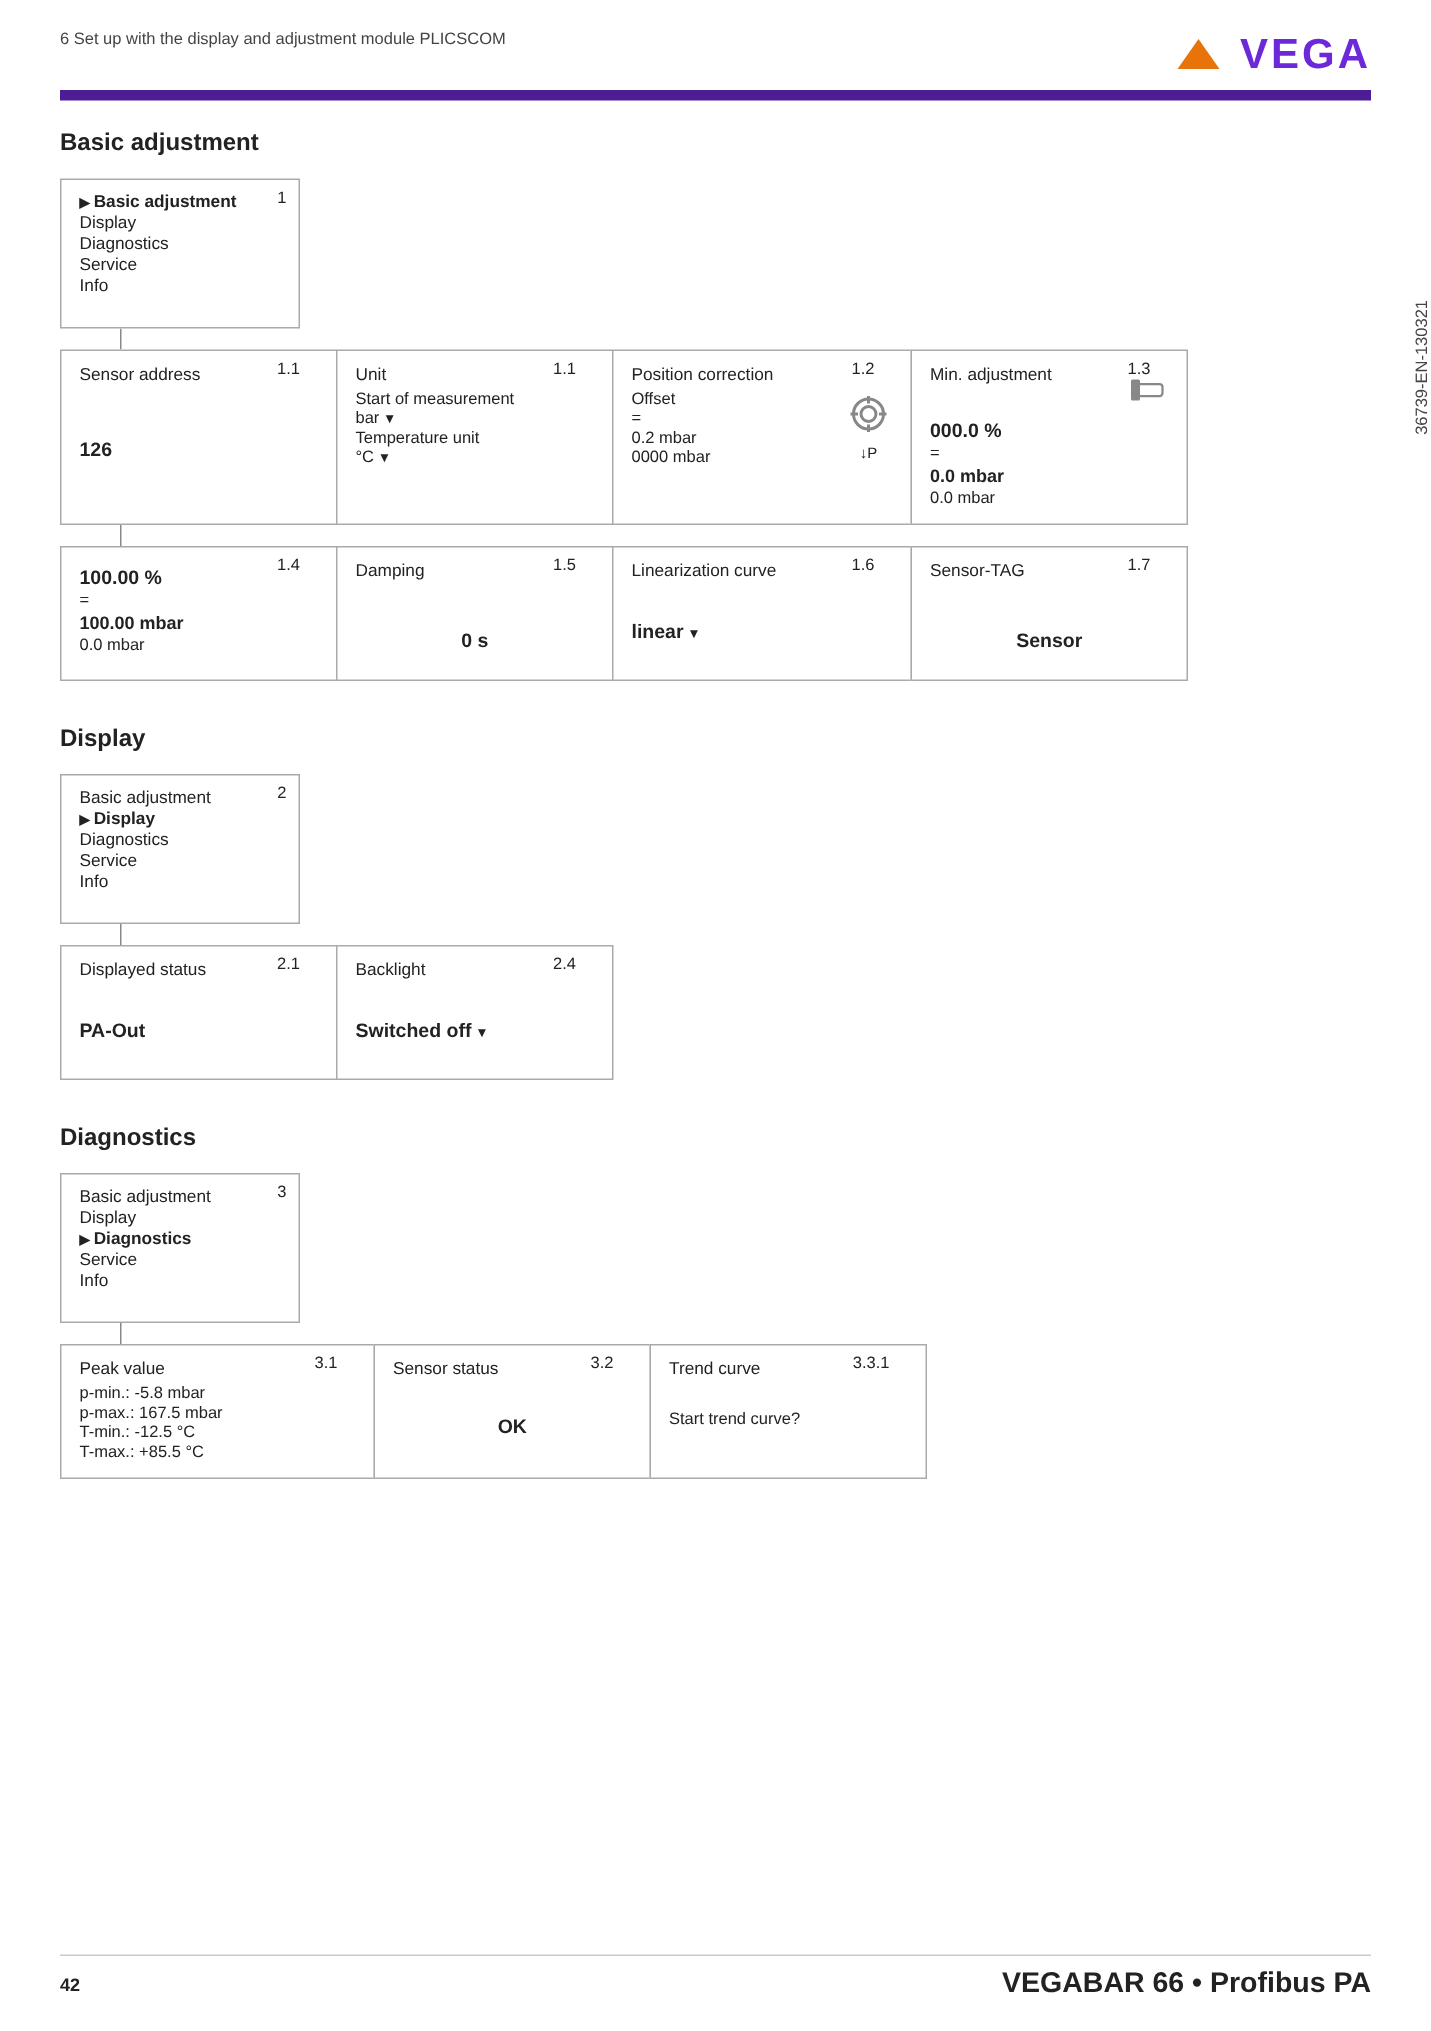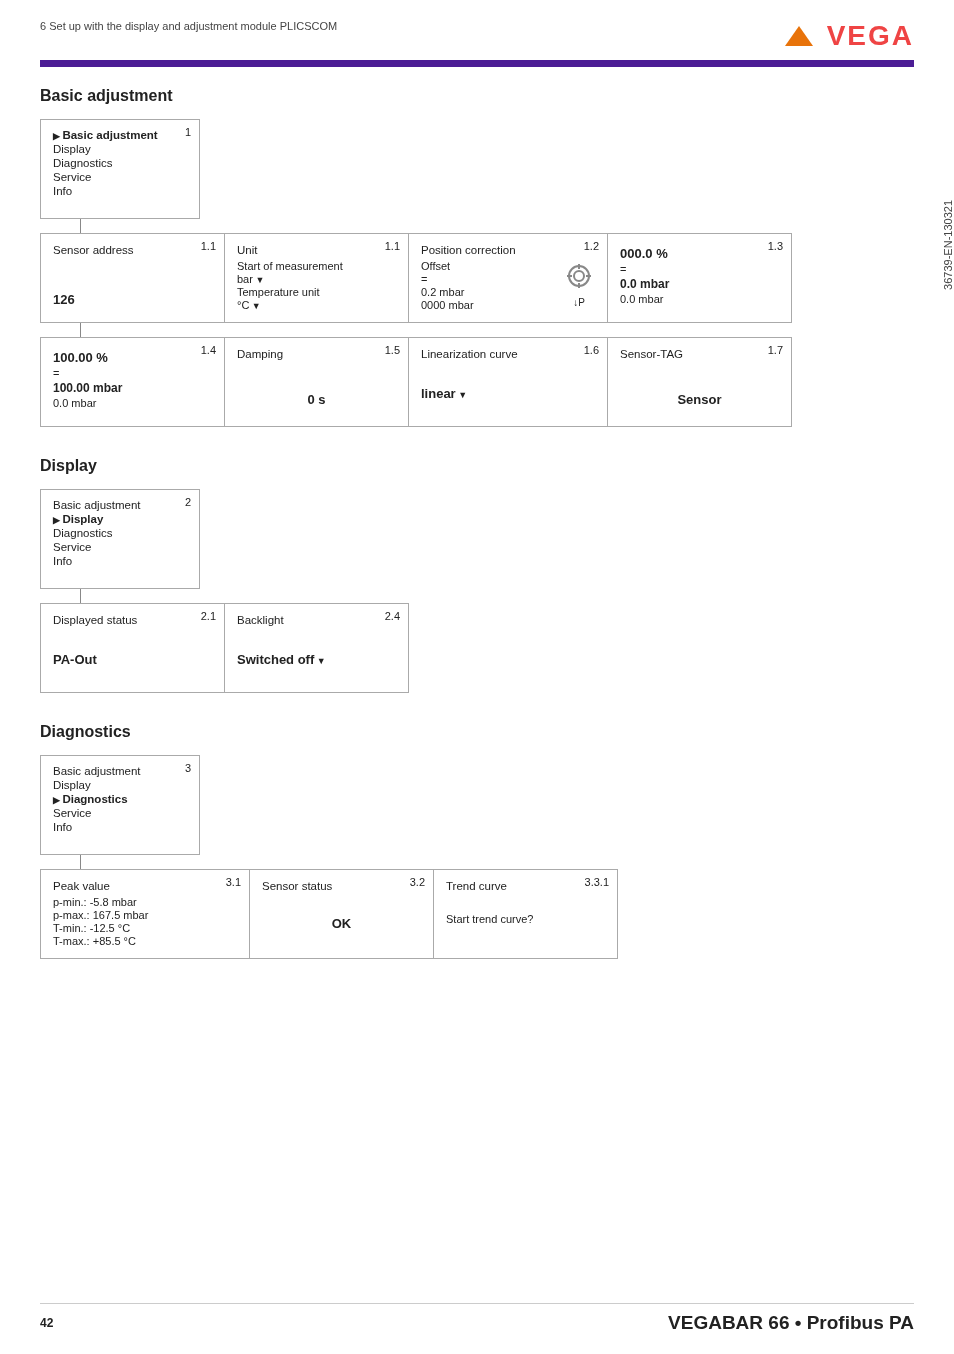--- a/index.html
+++ b/index.html
@@ -26,21 +26,21 @@
       padding-bottom: 8px;
       margin-bottom: 20px;
     }
     .header-text {
       font-size: 11px;
       color: #444;
     }
     .vega-logo {
       font-size: 28px;
       font-weight: bold;
-      color: #ef4444;
+      color: #6d28d9;
       letter-spacing: 2px;
     }
     .vega-logo-triangle {
       display: inline-block;
       width: 0;
       height: 0;
       border-left: 14px solid transparent;
       border-right: 14px solid transparent;
       border-bottom: 20px solid #e8730a;
       margin-right: 4px;
@@ -94,21 +94,21 @@
       display: inline-block;
       vertical-align: top;
       background: #fff;
       position: relative;
       min-width: 160px;
       min-height: 90px;
     }
     .info-card .card-number {
       position: absolute;
       top: 6px;
-      right: 8px;
+      right: 24px;
       font-size: 11px;
     }
     .info-card .card-title {
       font-size: 11.5px;
       margin-bottom: 4px;
     }
     .info-card .card-value {
       font-size: 13px;
       font-weight: bold;
       margin: 2px 0;
@@ -237,20 +237,29 @@
                 <line x1="4" y1="16" x2="9" y2="16" stroke="#888" stroke-width="2"></line>
                 <line x1="23" y1="16" x2="28" y2="16" stroke="#888" stroke-width="2"></line>
               </svg>
               <div style="font-size:10px; text-align:center; margin-top:2px;">↓P</div>
             </div>
           </div>
         </div>
 
         <div class="info-card" style="width:185px;">
           <span class="card-number">1.3</span>
+          <div style="display:flex; justify-content:space-between; align-items:flex-start;">
+            <div class="card-title">Min. adjustment</div>
+            <div style="margin-top:2px;">
+              <svg width="28" height="28" viewBox="0 0 28 28">
+                <rect x="4" y="10" width="20" height="8" rx="2" fill="none" stroke="#888" stroke-width="1.5"></rect>
+                <rect x="3" y="7" width="6" height="14" rx="1" fill="#888"></rect>
+              </svg>
+            </div>
+          </div>
           <div class="card-value">000.0 %</div>
           <div class="card-sub">=</div>
           <div class="card-value" style="font-size:12px;">0.0 mbar</div>
           <div class="card-sub">0.0 mbar</div>
         </div>
       </div>
 
       <div style="margin-left:40px; width:1px; height:14px; background:#888;"></div>
 
       <div class="cards-row">

